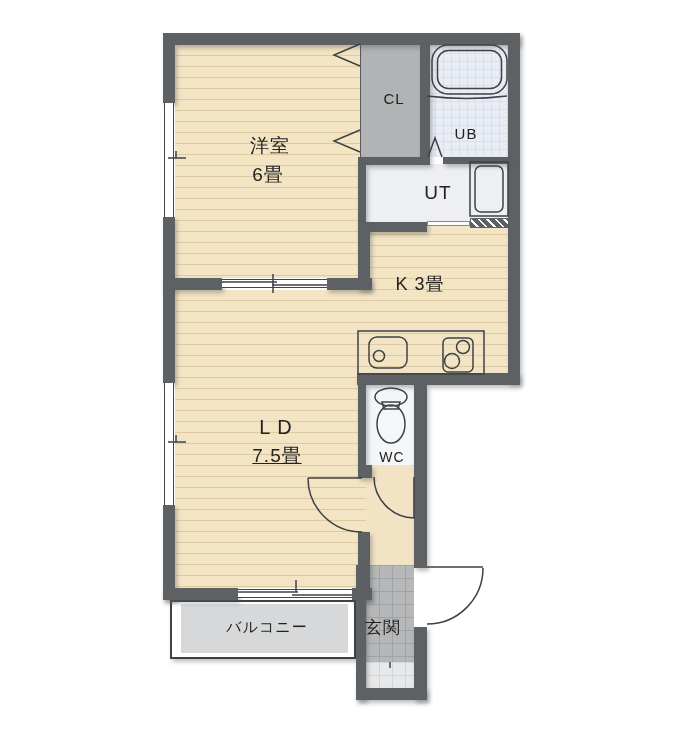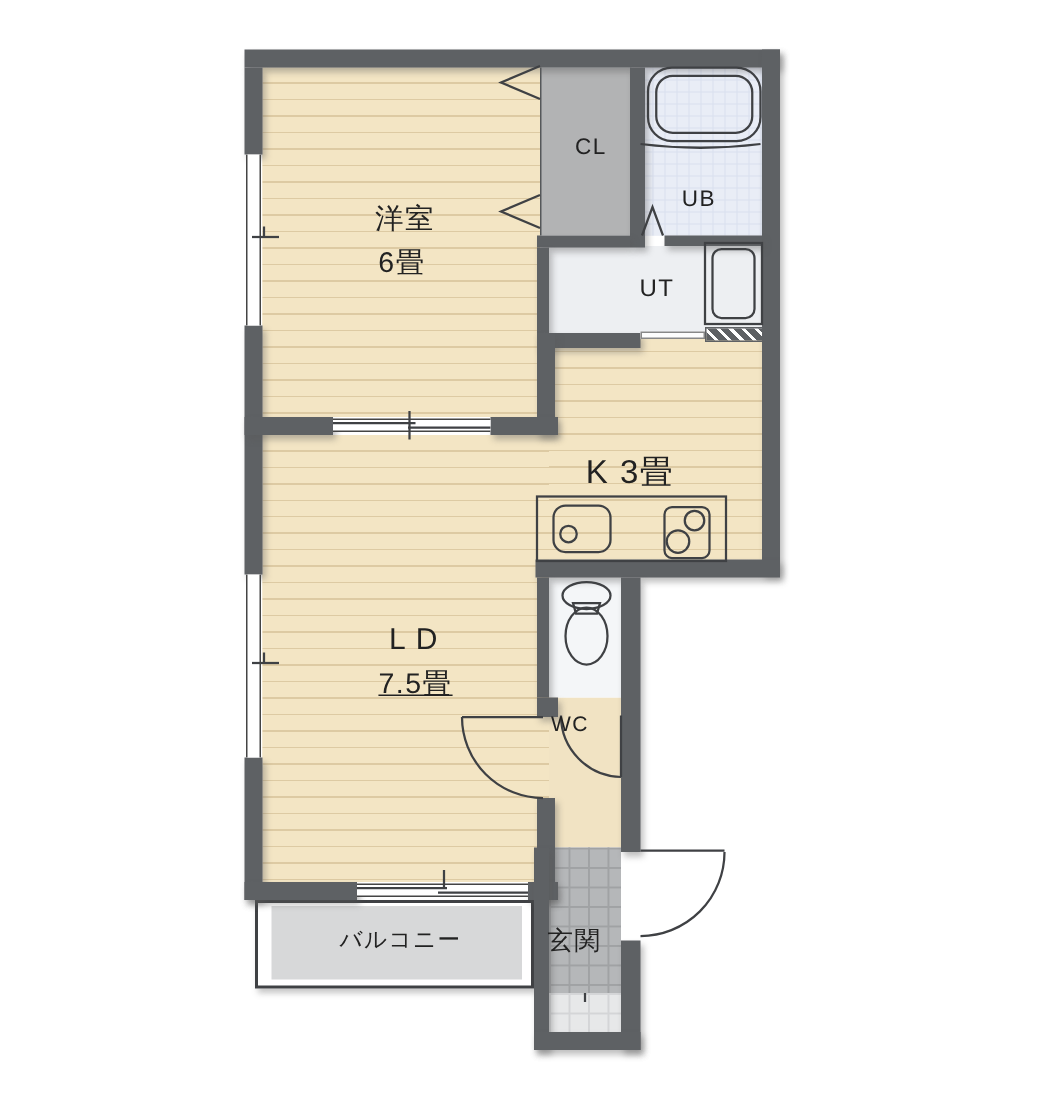--- a/index.html
+++ b/index.html
@@ -152,21 +152,21 @@
       <path d="M272,285 L327,285"></path>
       <path d="M273,274 L273,293"></path>
       <path d="M390,662 L390,668"></path>
     </g>
   </svg>
 
   <div class="lbl" style="left:270px;top:146px;font-size:19px;">洋室</div>
   <div class="lbl" style="left:268px;top:175px;font-size:19px;">6畳</div>
   <div class="lbl" style="left:394px;top:98px;font-size:15px;">CL</div>
   <div class="lbl" style="left:466px;top:133px;font-size:15px;">UB</div>
-  <div class="lbl" style="left:438px;top:193px;font-size:16px;">UT</div>
-  <div class="lbl" style="left:420px;top:315px;font-size:22px;">K 3畳</div>
+  <div class="lbl" style="left:438px;top:193px;font-size:19px;">UT</div>
+  <div class="lbl" style="left:420px;top:284px;font-size:18px;">K 3畳</div>
   <div class="lbl" style="left:276px;top:427px;font-size:20px;">L D</div>
   <div class="lbl" style="left:277px;top:456px;font-size:19px;text-decoration:underline;">7.5畳</div>
-  <div class="lbl" style="left:380px;top:457px;font-size:14px;margin-top:25px;">WC</div>
+  <div class="lbl" style="left:392px;top:457px;font-size:14px;">WC</div>
   <div class="lbl" style="left:267px;top:627px;font-size:15px;">バルコニー</div>
   <div class="lbl" style="left:383px;top:627px;font-size:17px;">玄関</div>
 
 </div>
 
 </body></html>

